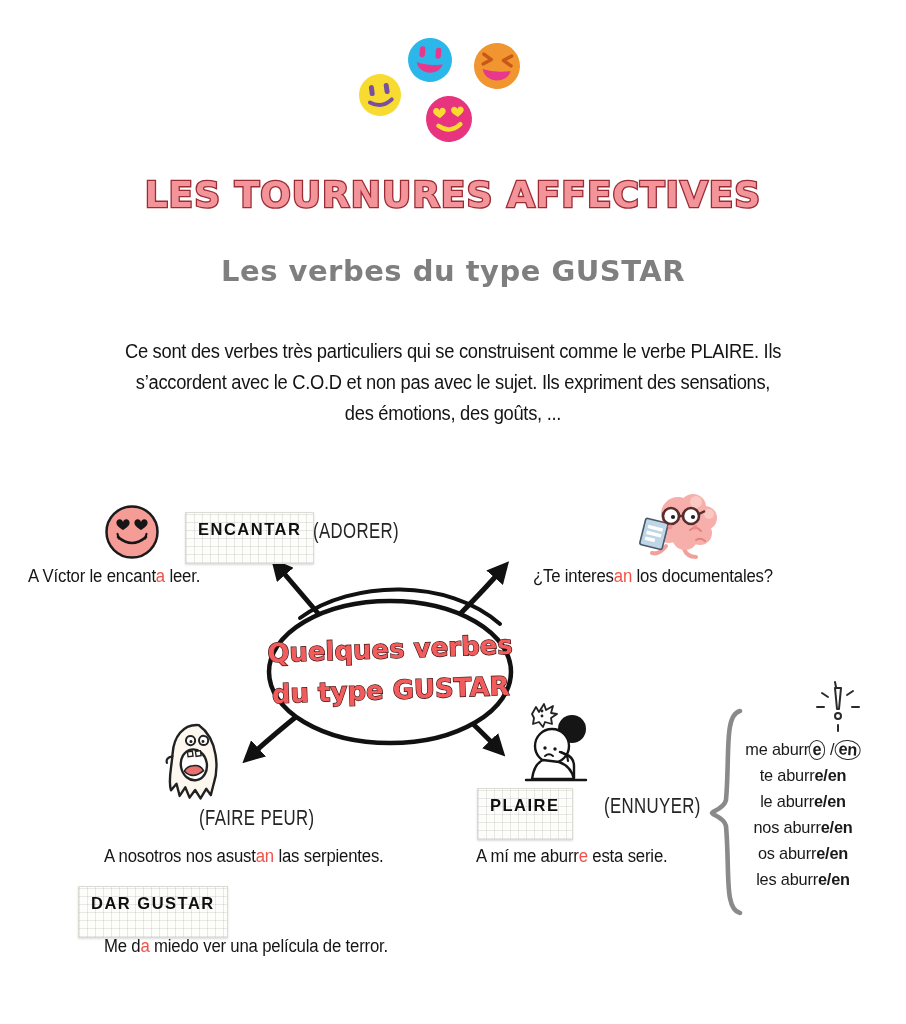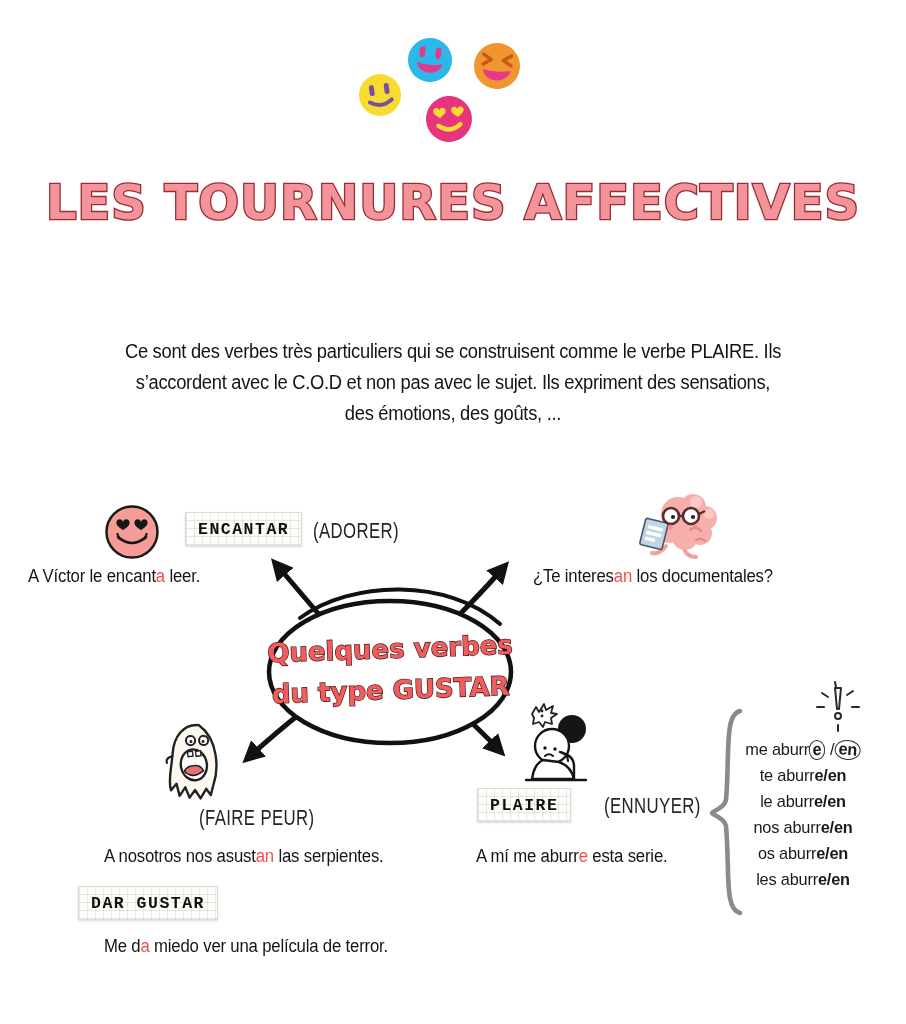--- a/index.html
+++ b/index.html
@@ -3,21 +3,21 @@
 <meta charset="utf-8">
 <style>
   html,body { margin:0; padding:0; background:#ffffff; }
   .page {
     position:relative; width:906px; height:1024px; background:#ffffff;
     font-family:"Liberation Sans", sans-serif; overflow:hidden;
   }
   
   .main-title {
     position:absolute; top:174px; left:0; width:906px; text-align:center;
-    font-family:"DejaVu Sans", sans-serif; font-weight:800; font-size:48px;
+    font-family:"DejaVu Sans", sans-serif; font-weight:800; font-size:36px;
     letter-spacing:1px; color:#F2949A;
     -webkit-text-stroke:2.6px #9B2C34; paint-order:stroke fill;
     white-space:nowrap;
   }
   .subtitle {
     position:absolute; top:254px; left:0; width:906px; text-align:center;
     font-family:"DejaVu Sans", sans-serif; font-weight:800; font-size:29px;
     color:#7F7F7F; letter-spacing:0.5px; white-space:nowrap;
   }
   .intro {
@@ -32,21 +32,21 @@
     font-family:"DejaVu Sans", sans-serif; font-weight:800; font-size:26px;
     line-height:41px; color:#F25C5C; -webkit-text-stroke:1.3px #3A1212;
     paint-order:stroke fill; transform:rotate(-2deg); white-space:nowrap;
   }
   .tag {
     position:absolute; background-color:#fdfdfa;
     background-image:
       repeating-linear-gradient(0deg, rgba(120,120,120,0.16) 0 1px, transparent 1px 8px),
       repeating-linear-gradient(90deg, rgba(120,120,120,0.16) 0 1px, transparent 1px 8px);
     border:1px solid #dddcd4; box-shadow:0 1px 2px rgba(0,0,0,0.14);
-    padding:7px 12px 6px; font-family:Liberation Mono, monospace; font-weight:700;
+    padding:7px 12px 24px; font-family:Liberation Sans, sans-serif; font-weight:700;
     font-size:16.5px; letter-spacing:1.5px; color:#101010; white-space:nowrap;
   }
   .translation {
     position:absolute; font-size:21.5px; color:#242424; white-space:nowrap;
     letter-spacing:0.5px; transform:scaleX(0.78); transform-origin:left top;
   }
   .sentence {
     position:absolute; font-size:18px; color:#151515; letter-spacing:-0.2px;
     white-space:nowrap; transform:scaleX(0.93); transform-origin:left top;
   }
@@ -89,20 +89,21 @@
     </svg>
     <svg class="svg-abs" style="left:425px;top:95px;transform:rotate(-4deg)" width="48" height="48" viewBox="0 0 48 48">
       <circle cx="24" cy="24" r="23" fill="#E8337E"></circle>
       <path transform="translate(15,13)" d="M0,2.2 C0,0.6 -1.4,-0.8 -3.1,-0.8 C-5,-0.8 -6.3,0.7 -6.3,2.5 C-6.3,5.2 -3.4,7 0,9.6 C3.4,7 6.3,5.2 6.3,2.5 C6.3,0.7 5,-0.8 3.1,-0.8 C1.4,-0.8 0,0.6 0,2.2 Z" fill="#F7DB30"></path>
       <path transform="translate(33,13)" d="M0,2.2 C0,0.6 -1.4,-0.8 -3.1,-0.8 C-5,-0.8 -6.3,0.7 -6.3,2.5 C-6.3,5.2 -3.4,7 0,9.6 C3.4,7 6.3,5.2 6.3,2.5 C6.3,0.7 5,-0.8 3.1,-0.8 C1.4,-0.8 0,0.6 0,2.2 Z" fill="#F7DB30"></path>
       <path d="M13,30 Q24,39 35,30" stroke="#F7DB30" stroke-width="4.5" fill="none" stroke-linecap="round"></path>
     </svg>
   </div>
 
   <div class="main-title">LES TOURNURES AFFECTIVES</div>
+  <div class="subtitle">Les verbes du type GUSTAR</div>
   <div class="intro">
     <div>Ce sont des verbes très particuliers qui se construisent comme le verbe PLAIRE. Ils</div>
     <div>s’accordent avec le C.O.D et non pas avec le sujet. Ils expriment des sensations,</div>
     <div>des émotions, des goûts, ...</div>
   </div>
 
   <svg class="svg-abs" style="left:0;top:470px" width="906" height="330" viewBox="0 0 906 330">
     <defs>
       <marker id="ah" viewBox="0 0 10 10" refX="6.5" refY="5" markerWidth="4.4" markerHeight="4.4" orient="auto-start-reverse">
         <path d="M0,0 L10,5 L0,10 z" fill="#111"></path>

